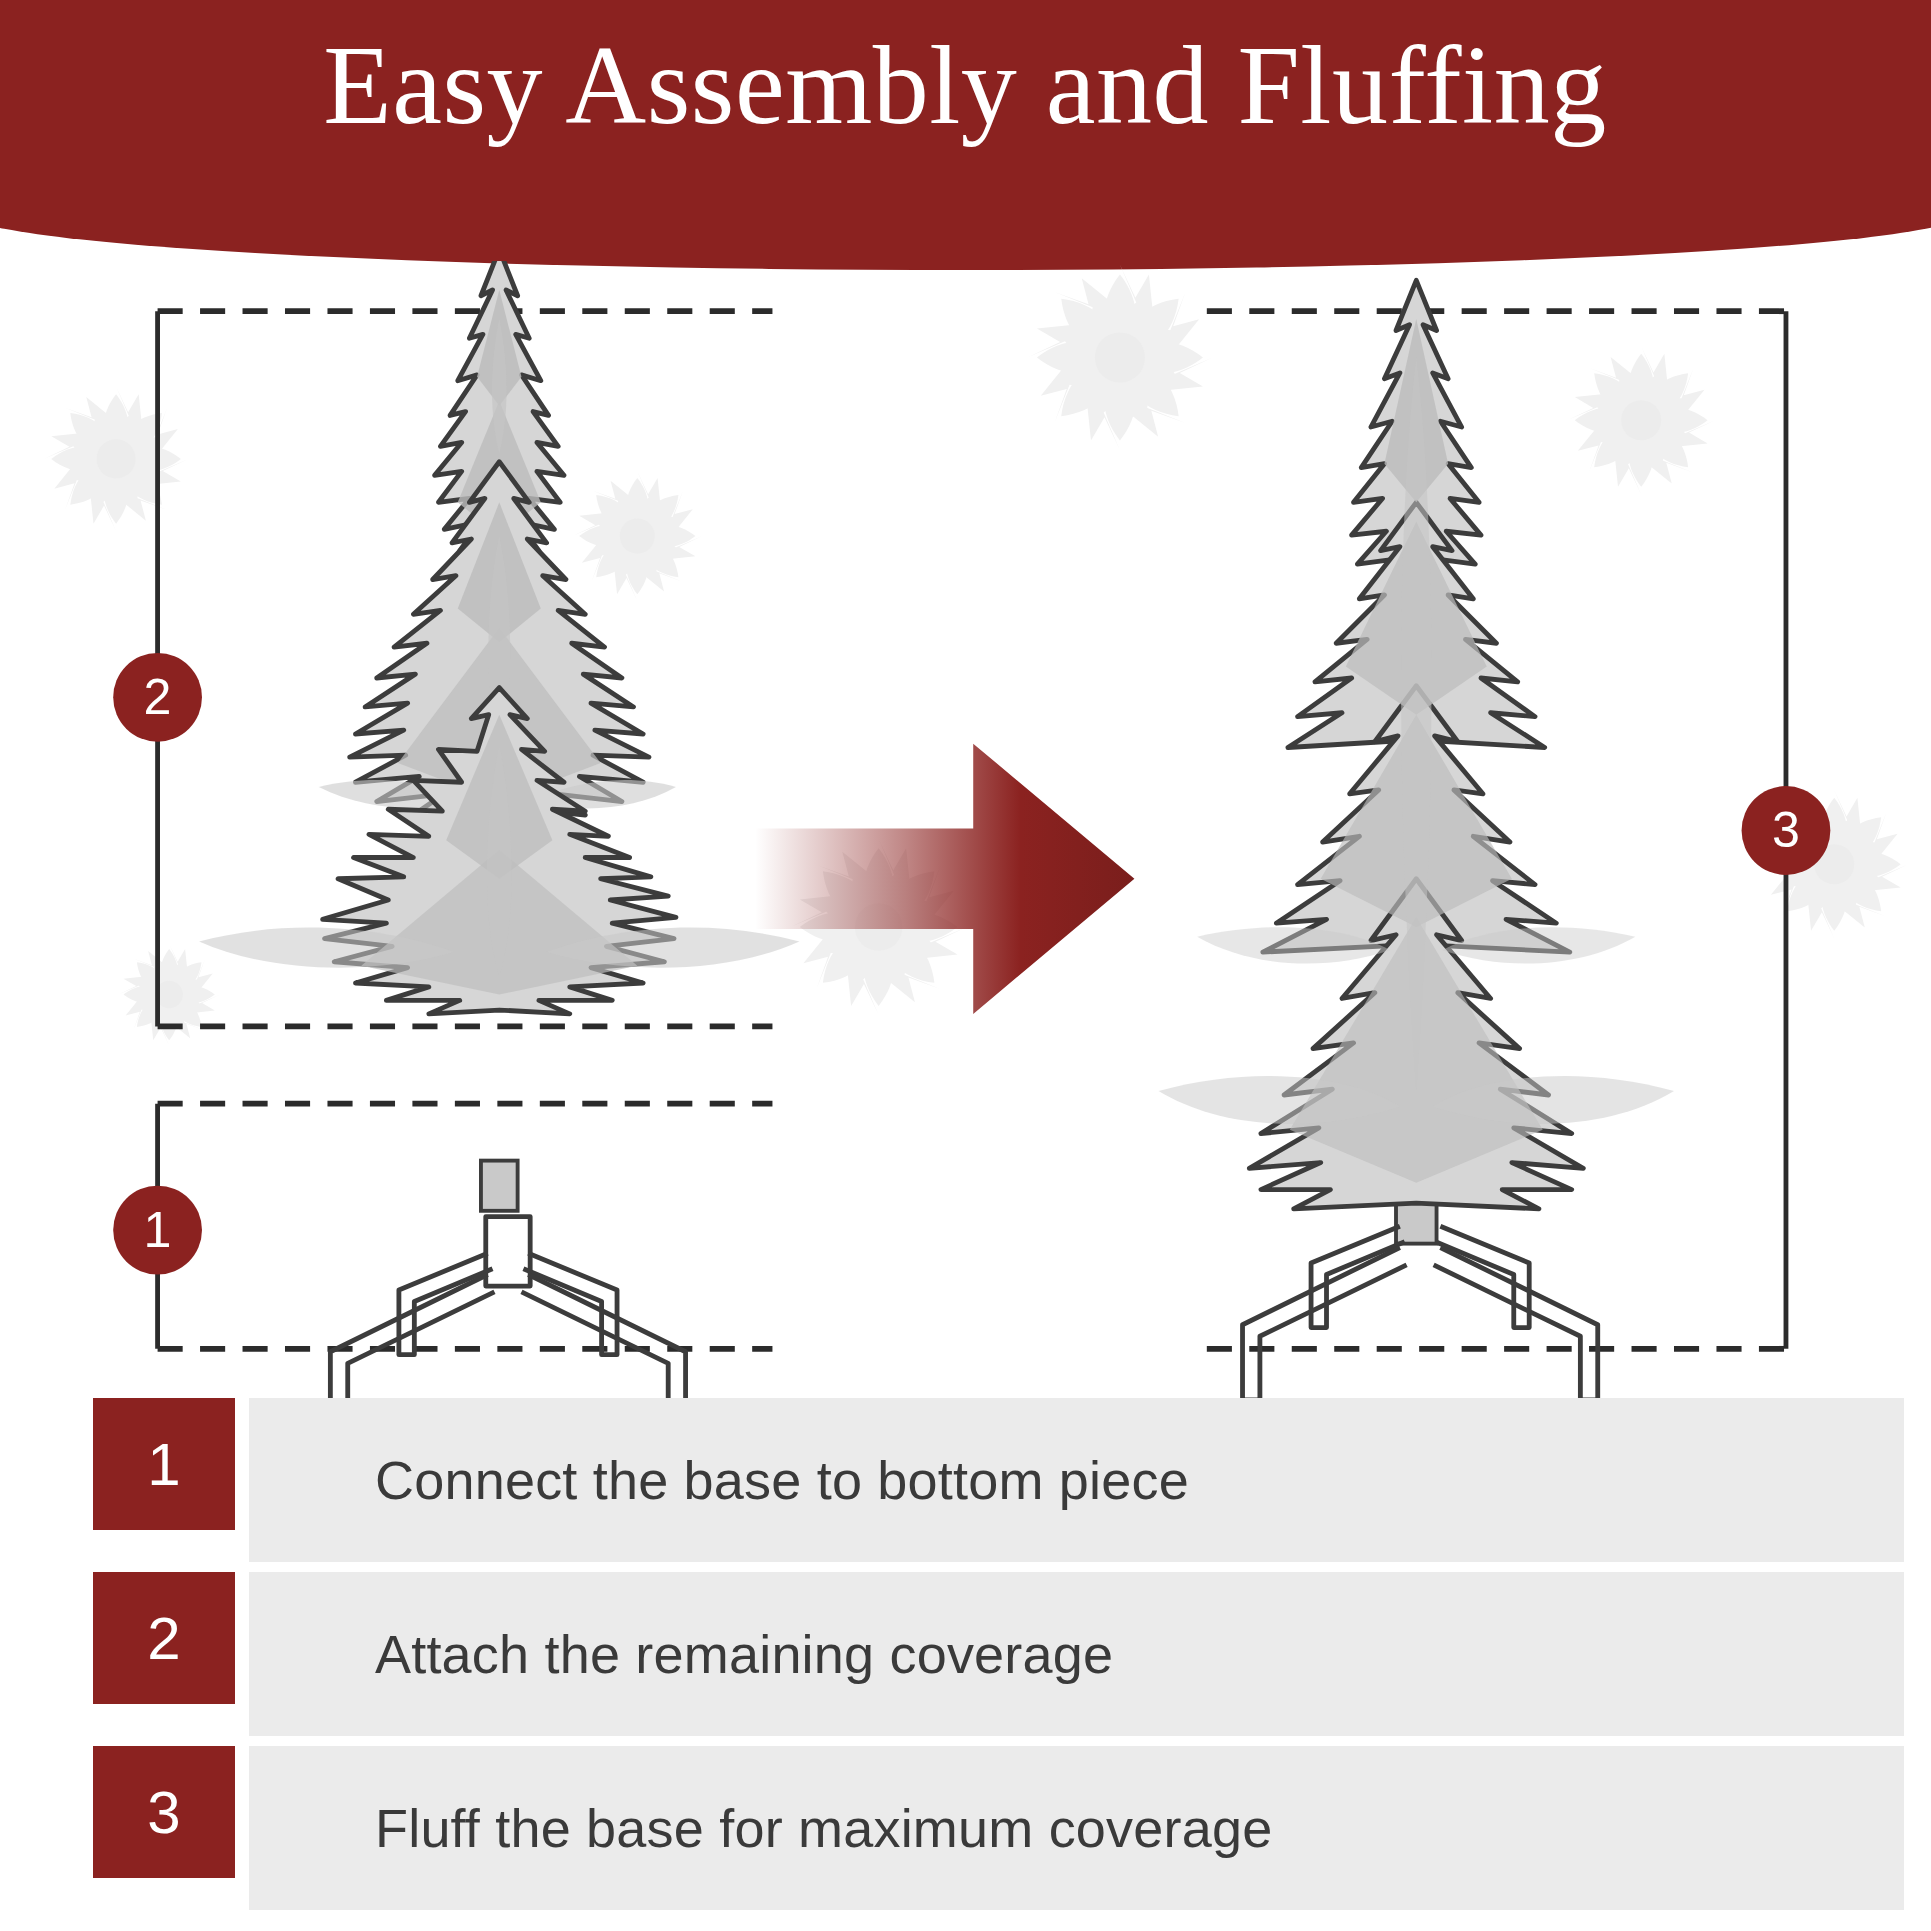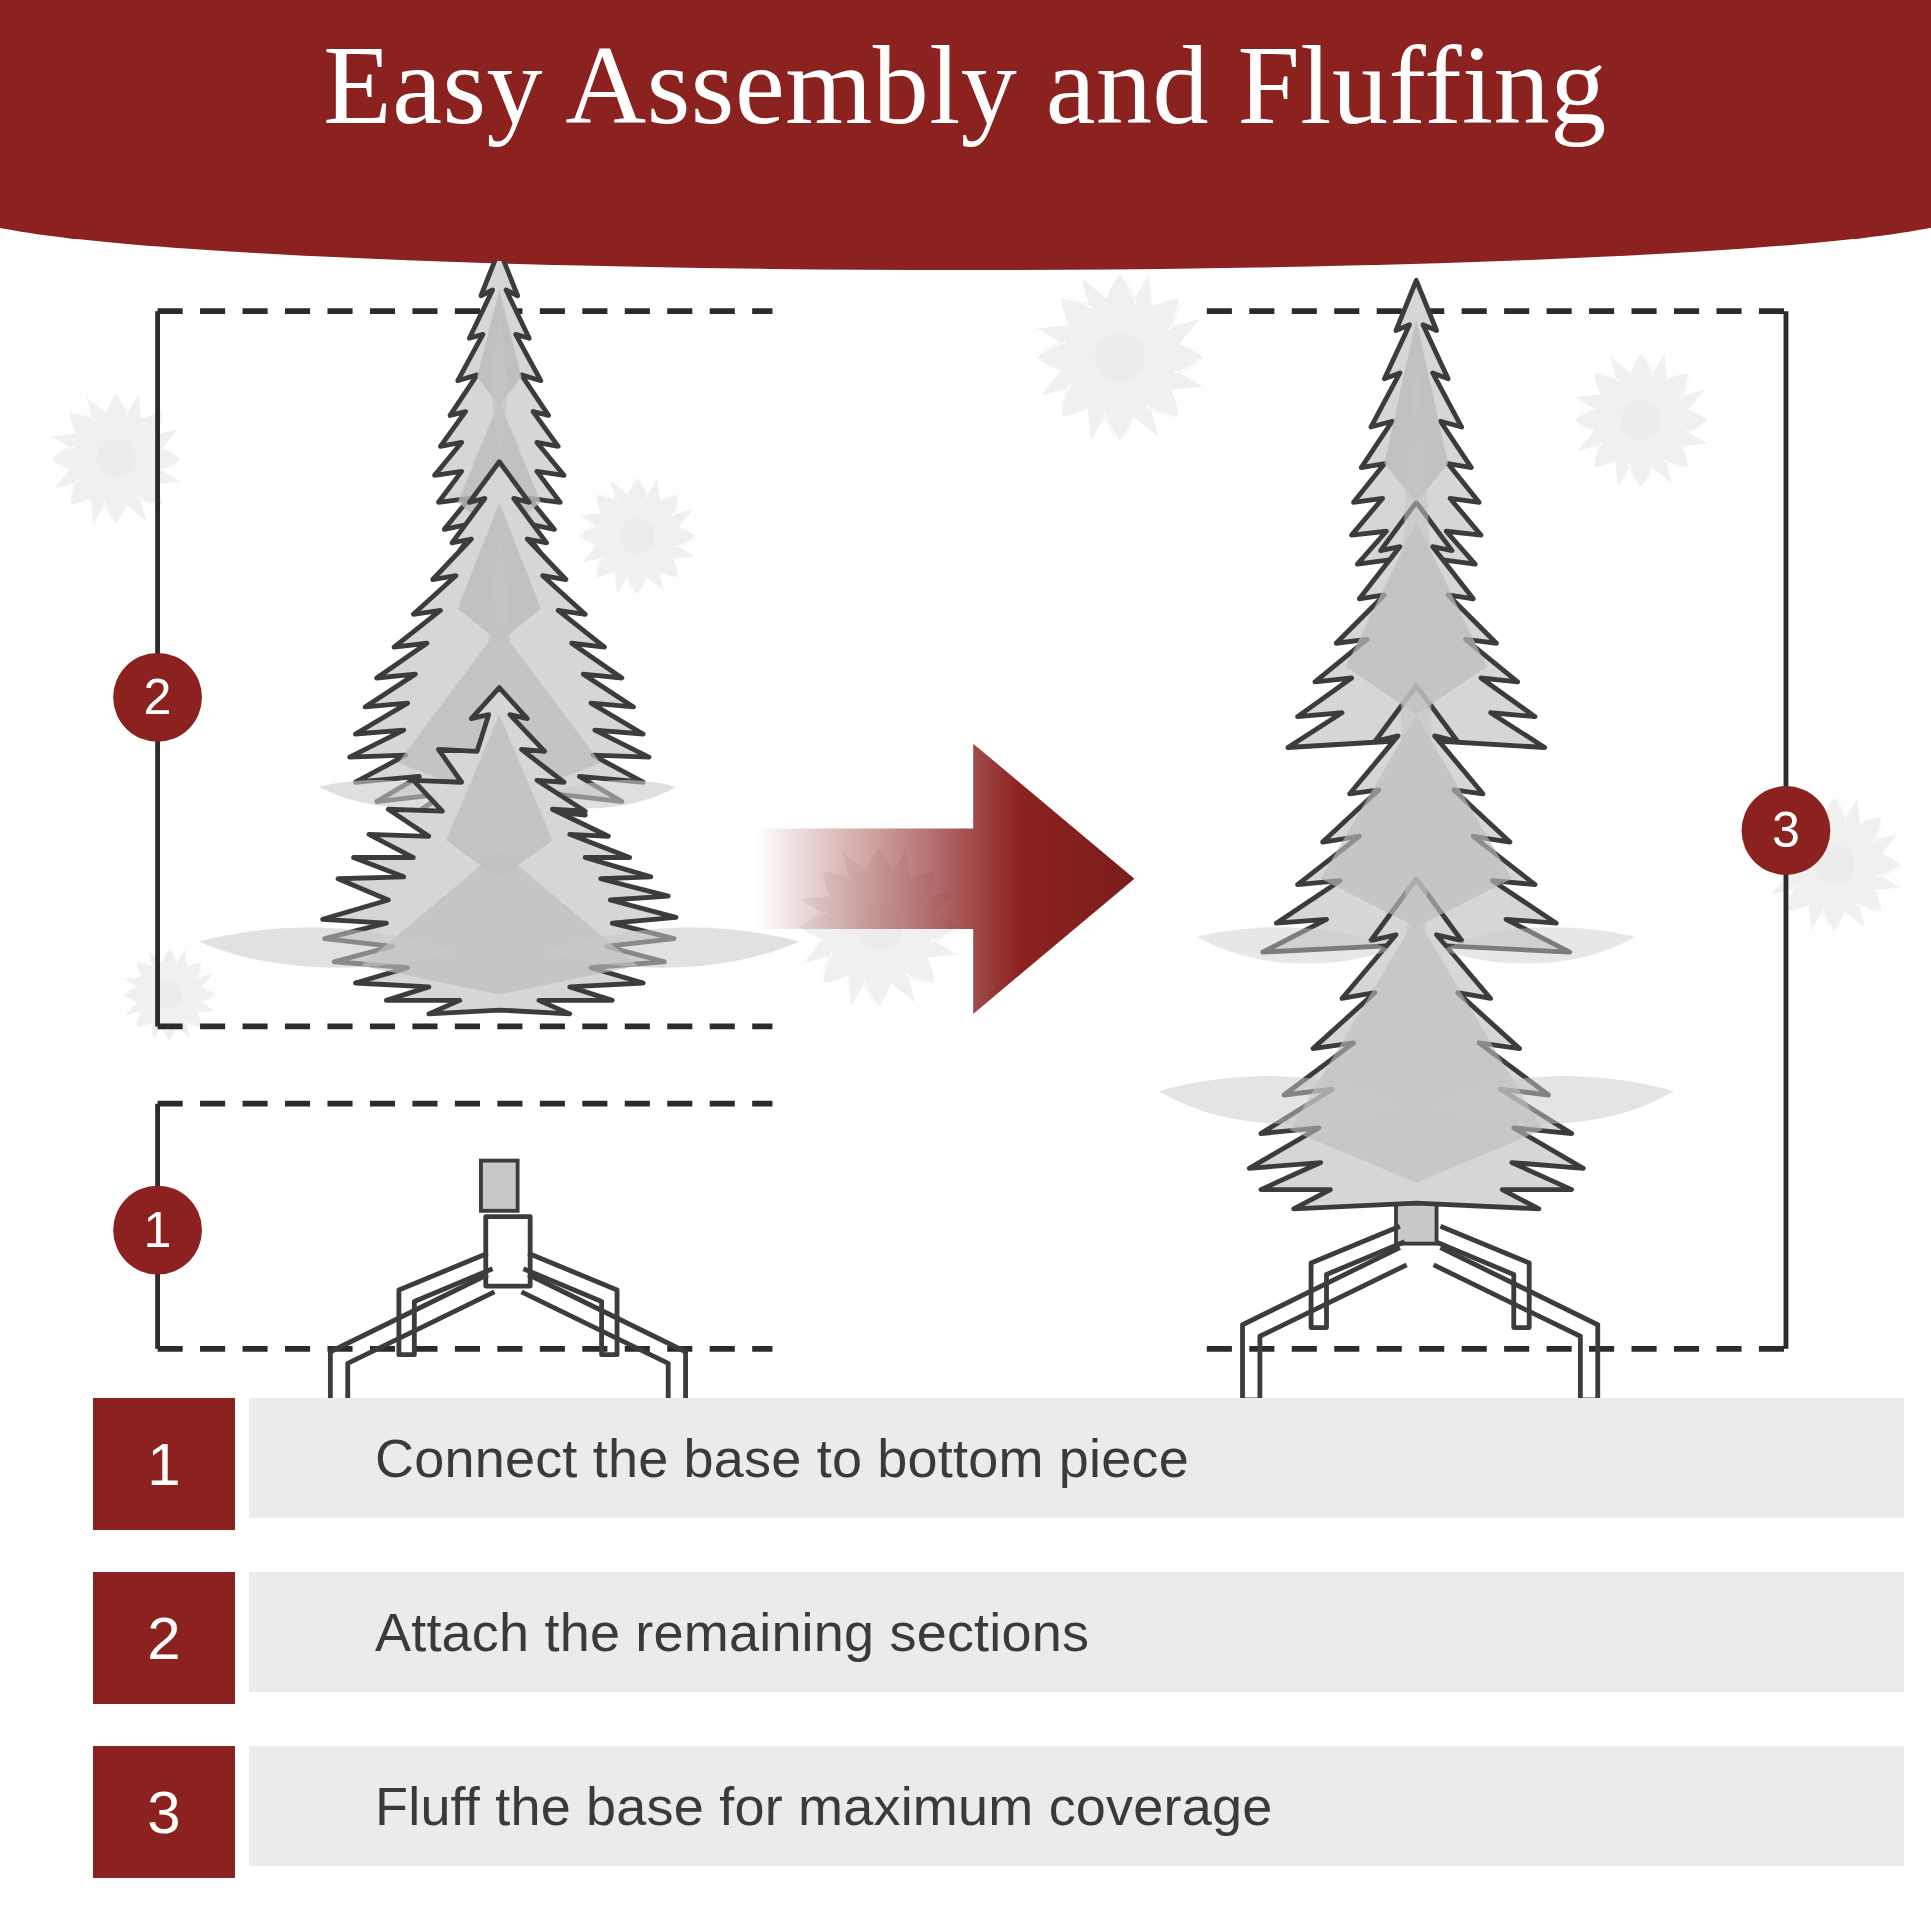--- a/index.html
+++ b/index.html
@@ -61,21 +61,21 @@
     display:flex;
     align-items:center;
     justify-content:center;
     font-size:60px;
     font-weight:300;
     font-family:"Liberation Sans", sans-serif;
   }
   .step-bar {
     position:absolute;
     left:249px; top:0;
-    right:27px; height:120px;
+    right:27px; height:164px;
     background:#ebebeb;
     display:flex;
     align-items:center;
   }
   .step-text {
     padding-left:126px;
     color:#3a3a3a;
     font-size:54px;
     font-weight:300;
     font-family:"Liberation Sans", sans-serif;
@@ -283,21 +283,21 @@
   <div class="step-row">
     <div class="step-num">1</div>
     <div class="step-bar">
       <div class="step-text">Connect the base to bottom piece</div>
     </div>
   </div>
 
   <div class="step-row">
     <div class="step-num">2</div>
     <div class="step-bar">
-      <div class="step-text">Attach the remaining sections</div>
+      <div class="step-text">Attach the remaining coverage</div>
     </div>
   </div>
 
   <div class="step-row">
     <div class="step-num">3</div>
     <div class="step-bar">
       <div class="step-text">Fluff the base for maximum coverage</div>
     </div>
   </div>
 

